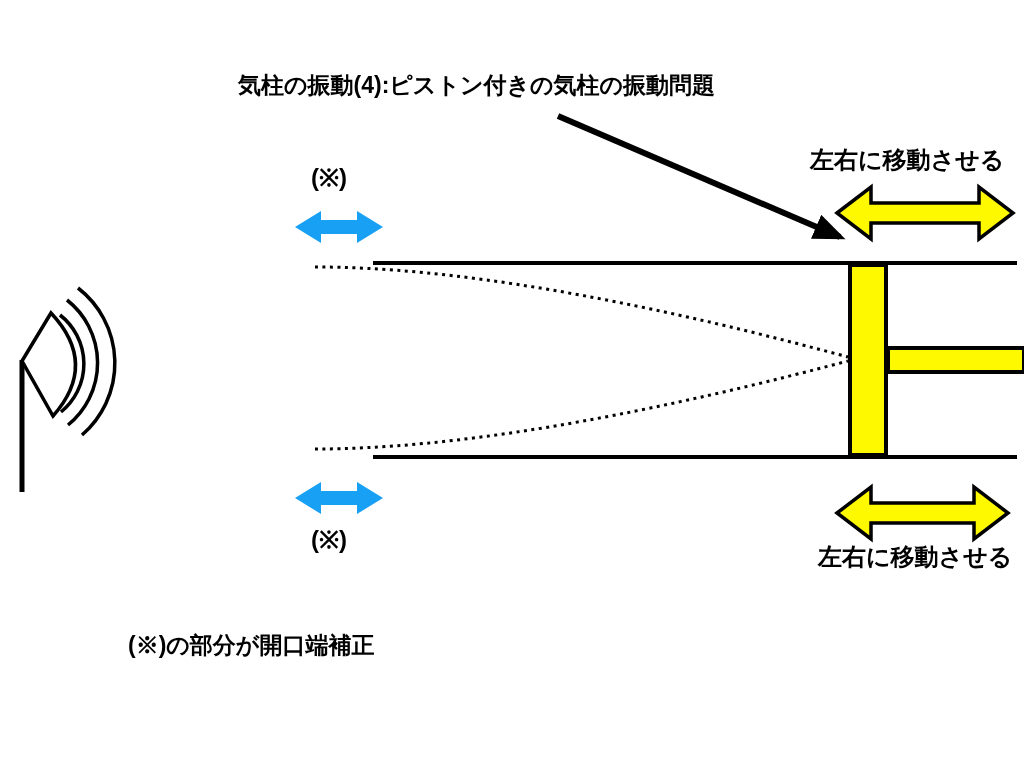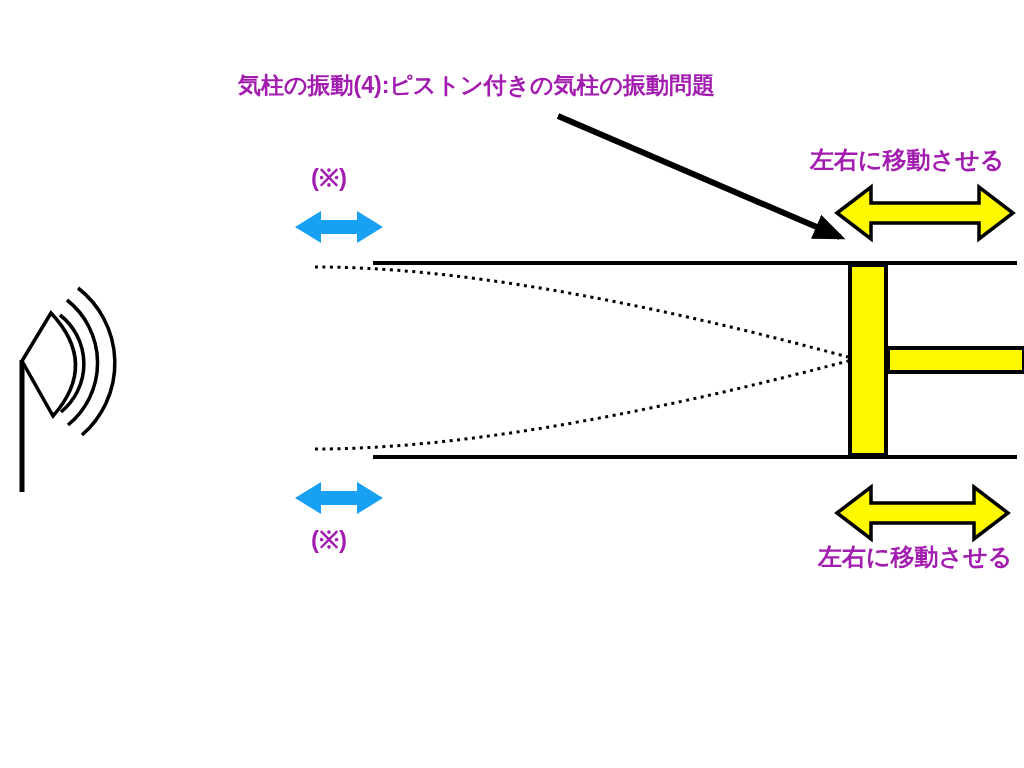--- a/index.html
+++ b/index.html
@@ -1,21 +1,21 @@
 <!DOCTYPE html>
 <html><head>
 <meta charset="utf-8">
 <style>
   html,body{margin:0;padding:0;background:#fff;}
   .slide{
     position:relative;width:1024px;height:768px;background:#ffffff;
     overflow:hidden;font-family:"Liberation Sans",sans-serif;font-weight:bold;color:#000;
   }
   .layer{position:absolute;left:0;top:0;}
-  .txt{position:absolute;white-space:nowrap;line-height:1.15;color:#a21caf;}
+  .txt{position:absolute;white-space:nowrap;line-height:1.15;color:#000000;}
   .title{left:238px;top:72px;font-size:23px;}
   .move-top{left:810px;top:146px;font-size:24px;}
   .move-bottom{left:818px;top:543px;font-size:24px;}
   .corr-top{left:311px;top:164px;font-size:24px;}
   .corr-bottom{left:311px;top:526px;font-size:24px;}
   .note{left:128px;top:632px;font-size:23px;}
   .stroke-black{stroke:#000000;fill:none;}
   .fill-yellow{fill:#FFF900;stroke:#000000;}
   .fill-blue{fill:#18A1F4;stroke:none;}
 </style>
@@ -60,14 +60,15 @@
   <div class="txt title">気柱の振動(4):ピストン付きの気柱の振動問題</div>
 
   <div class="txt move-top">左右に移動させる</div>
 
   <div class="txt move-bottom">左右に移動させる</div>
 
   <div class="txt corr-top">(※)</div>
 
   <div class="txt corr-bottom">(※)</div>
 
+  <div class="txt note">(※)の部分が開口端補正</div>
 
 </div>
 
 </body></html>

